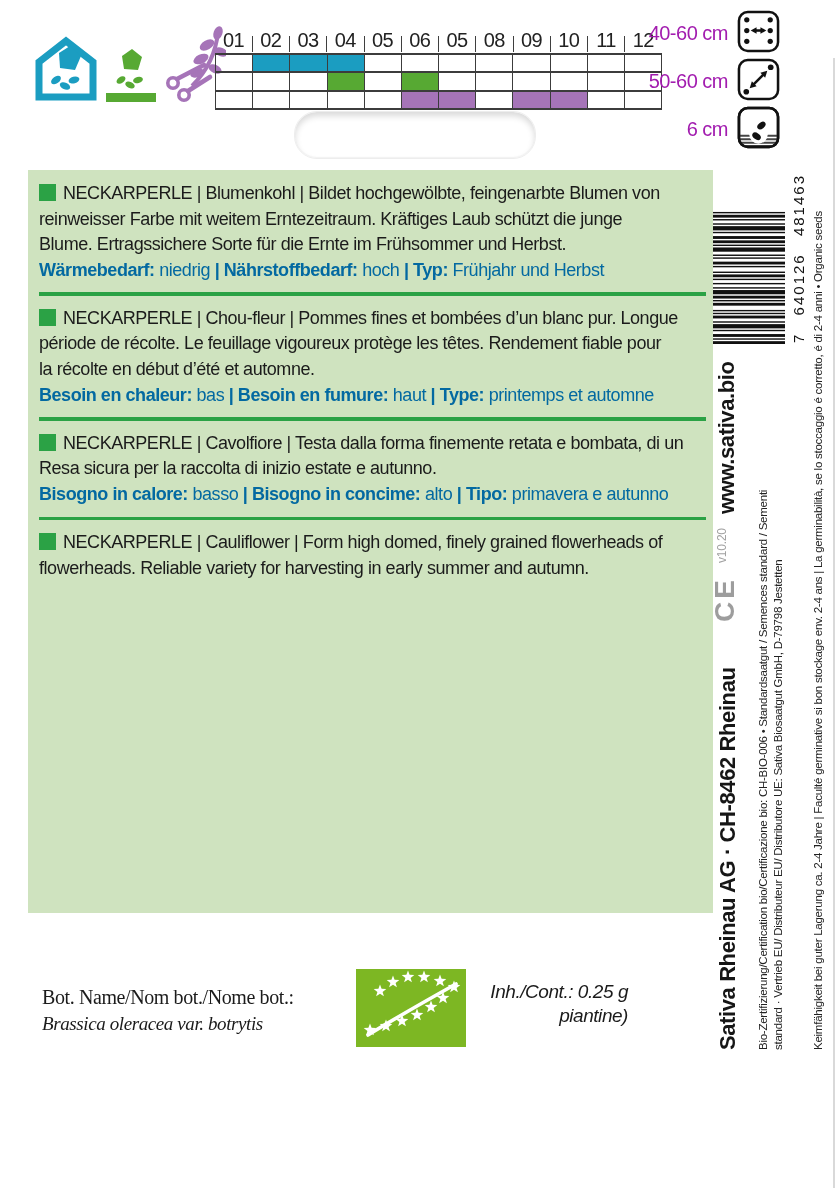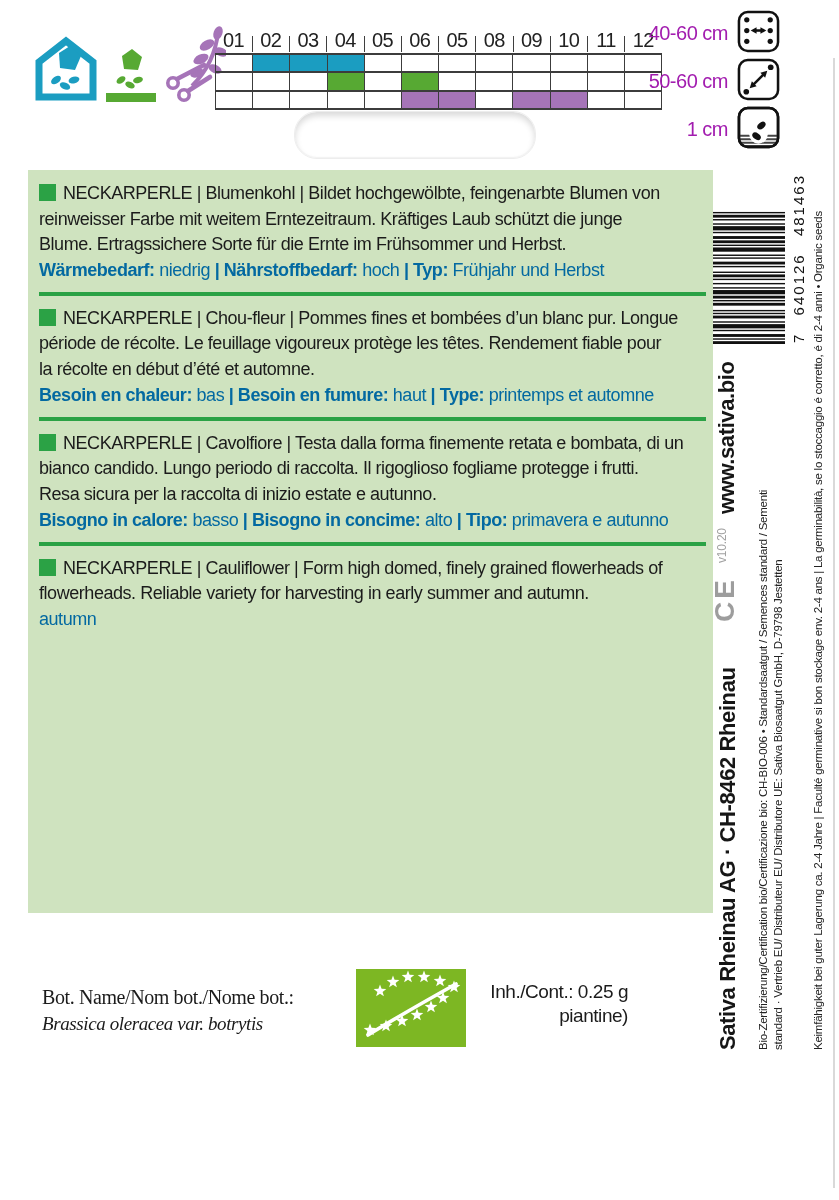--- a/index.html
+++ b/index.html
@@ -33,21 +33,21 @@
   .info-line{font-size:18px;line-height:25.6px;letter-spacing:-0.45px;white-space:nowrap;color:#0369a1;}
   .info-line .b{font-weight:bold;}
   .para{margin-top:2px;}
   .divider{height:3.5px;background:#2ba245;margin:9px 0 10px 0;width:667px;}
 
   
   .bot-block{position:absolute;left:42px;top:986px;font-family:Liberation Serif, serif;}
   .bot-label{font-size:20px;letter-spacing:-0.4px;color:#1b1b1b;}
   .bot-name{font-size:19px;font-style:italic;letter-spacing:-0.4px;color:#1b1b1b;margin-top:4px;}
   .eu-logo{position:absolute;left:356px;top:969px;}
-  .content-block{position:absolute;left:388px;top:980px;width:240px;text-align:right;}
+  .content-block{position:absolute;left:388px;top:980px;width:240px;text-align:right;font-style:italic;}
   .content-block div{font-size:19px;letter-spacing:-0.45px;line-height:24px;color:#1b1b1b;white-space:nowrap;}
 
   
   .sidebar{position:absolute;left:713px;top:1200px;width:1030px;height:124px;transform:rotate(-90deg);transform-origin:0 0;}
   .sb-company{position:absolute;left:150px;top:2px;font-size:22px;font-weight:bold;letter-spacing:-0.4px;white-space:nowrap;color:#161616;}
   .sb-ce{position:absolute;left:578px;top:-4px;font-size:28px;font-weight:bold;letter-spacing:3px;color:#9d9d9d;}
   .sb-version{position:absolute;left:637px;top:2px;font-size:12px;color:#a2a2a2;letter-spacing:-0.2px;}
   .sb-web{position:absolute;left:686px;top:1px;font-size:22px;font-weight:bold;letter-spacing:-0.4px;color:#161616;}
   .sb-cert{position:absolute;left:150px;top:43px;font-size:11.5px;line-height:14.5px;letter-spacing:-0.25px;color:#222;white-space:nowrap;}
   .sb-germ{position:absolute;left:150px;top:99px;font-size:11.5px;letter-spacing:-0.25px;color:#222;white-space:nowrap;}
@@ -176,21 +176,21 @@
           <rect x="2" y="2" width="40" height="40" rx="9" fill="#fff" stroke="#111" stroke-width="2.6"></rect>
           <circle cx="9.5" cy="34.5" r="2.9" fill="#111"></circle>
             <circle cx="34.5" cy="9.5" r="2.9" fill="#111"></circle>
           <line x1="16" y1="28" x2="28" y2="16" stroke="#111" stroke-width="2.6"></line>
           <polygon points="13,31 15.2,23.9 20.1,28.8" fill="#111"></polygon>
           <polygon points="31,13 23.9,15.2 28.8,20.1" fill="#111"></polygon>
         </svg>
       </span>
     </div>
     <div class="row">
-      <span class="lbl">1 cm</span>
+      <span class="lbl">6 cm</span>
       <span>
         <svg width="43" height="43" viewBox="0 0 44 44">
           <defs>
               <clipPath id="sqclip">
                 <rect x="2" y="2" width="40" height="40" rx="9"></rect>
               </clipPath>
             </defs>
           <rect x="2" y="2" width="40" height="40" rx="9" fill="#fff" stroke="#111" stroke-width="2.6"></rect>
           <g clip-path="url(#sqclip)">
             <line x1="2" y1="30.5" x2="42" y2="30.5" stroke="#444" stroke-width="2"></line>
@@ -220,29 +220,27 @@
         <div class="divider"></div>
         <div class="para">
           <div class="body-line"><span class="bullet"></span>NECKARPERLE | Chou-fleur | Pommes fines et bombées d’un blanc pur. Longue</div>
           <div class="body-line">période de récolte. Le feuillage vigoureux protège les têtes. Rendement fiable pour</div>
           <div class="body-line">la récolte en début d’été et automne.</div>
           <div class="info-line"><span class="b">Besoin en chaleur:</span><span> bas </span><span class="b">| Besoin en fumure:</span><span> haut </span><span class="b">| Type:</span><span> printemps et automne</span></div>
         </div>
         <div class="divider"></div>
         <div class="para">
           <div class="body-line"><span class="bullet"></span>NECKARPERLE | Cavolfiore | Testa dalla forma finemente retata e bombata, di un</div>
-          <div class="body-line">bianco candido. Lungo periodo di raccolta. Il rigoglioso fogliame protegge i frutti.</div>
           <div class="body-line">Resa sicura per la raccolta di inizio estate e autunno.</div>
           <div class="info-line"><span class="b">Bisogno in calore:</span><span> basso </span><span class="b">| Bisogno in concime:</span><span> alto </span><span class="b">| Tipo:</span><span> primavera e autunno</span></div>
         </div>
         <div class="divider"></div>
         <div class="para">
           <div class="body-line"><span class="bullet"></span>NECKARPERLE | Cauliflower | Form high domed, finely grained flowerheads of</div>
           <div class="body-line">flowerheads. Reliable variety for harvesting in early summer and autumn.</div>
-          <div class="info-line"><span>autumn</span></div>
         </div>
       </div>
   </div>
 
   <div class="bot-block">
     <div class="bot-label">Bot. Name/Nom bot./Nome bot.:</div>
     <div class="bot-name">Brassica oleracea var. botrytis</div>
   </div>
 
   <div class="eu-logo">

